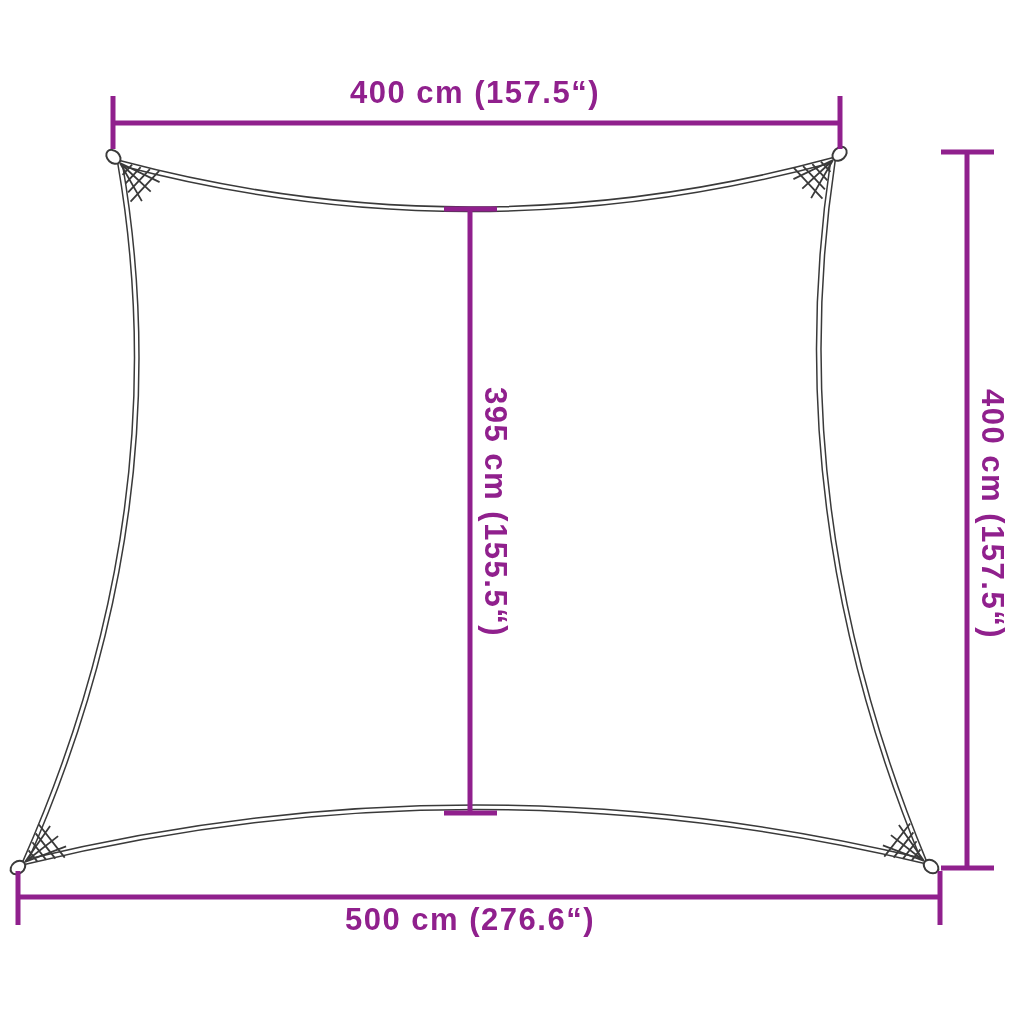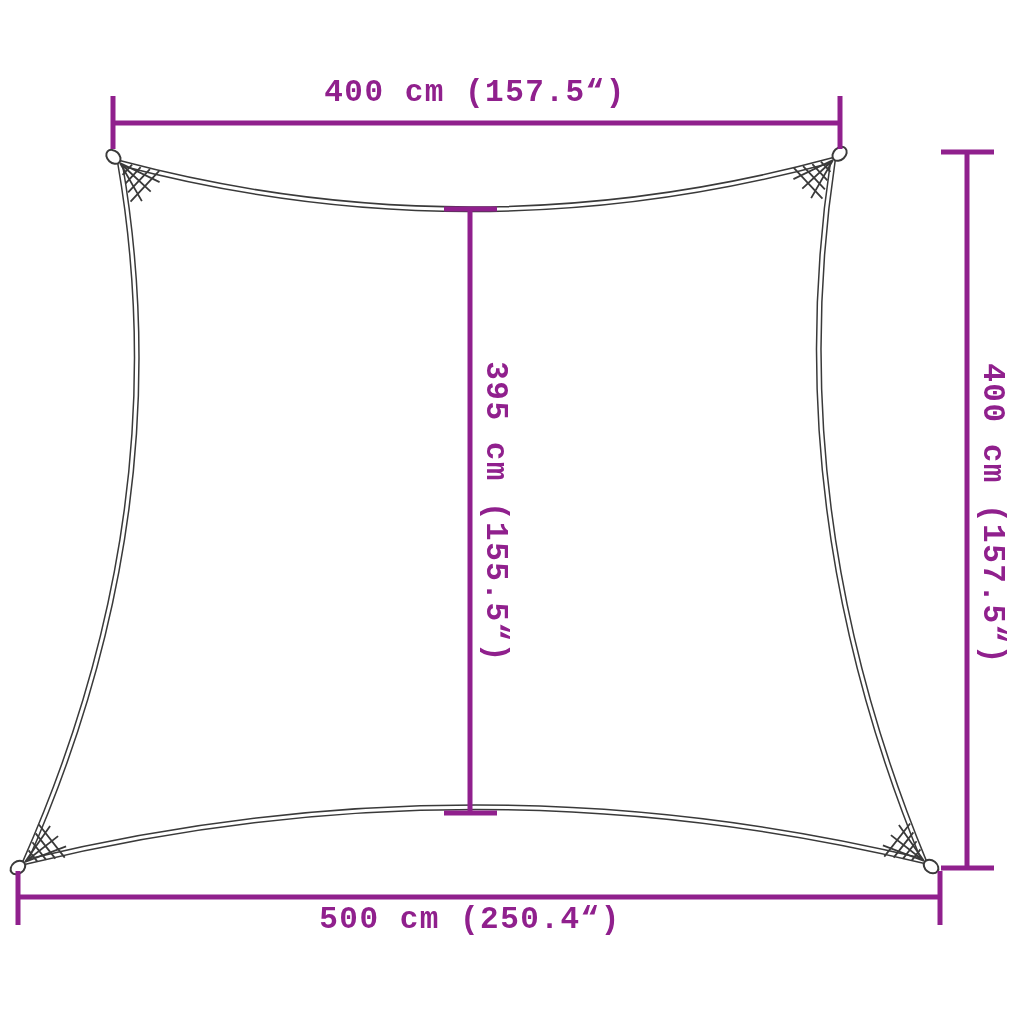--- a/index.html
+++ b/index.html
@@ -6,21 +6,21 @@
     --accent:#90208D;
     --outline:#3A3A3A;
     --background:#FFFFFF;
   }
   html,body{margin:0;padding:0;background:#fff;}
   .canvas{
     position:relative;
     width:1024px;height:1024px;
     background:var(--background);
     overflow:hidden;
-    font-family:Liberation Mono, monospace;
+    font-family:Liberation Sans, sans-serif;
   }
   svg.diagram{position:absolute;left:0;top:0;}
   .sail-outer{fill:#ffffff;stroke:var(--outline);stroke-width:6;stroke-linejoin:miter;}
   .sail-inner{fill:none;stroke:#ffffff;stroke-width:3;stroke-linejoin:miter;}
   .cd{fill:none;stroke:var(--outline);stroke-width:1.8;}
   .cd-loop{fill:#ffffff;stroke:var(--outline);stroke-width:2;}
   .dim line{stroke:var(--accent);stroke-width:5;}
   .dim-label{
     position:absolute;
     color:var(--accent);
@@ -86,15 +86,15 @@
       <line x1="940" y1="871" x2="940" y2="925"></line>
     </g>
   </svg>
 
   <div class="dim-label horizontal" style="left:475px; top:76px;">400 cm (157.5“)</div>
 
   <div class="dim-label vertical" style="left:975px; top:514px;">400 cm (157.5“)</div>
 
   <div class="dim-label vertical" style="left:478px; top:512px;">395 cm (155.5“)</div>
 
-  <div class="dim-label horizontal" style="left:470px; top:903px;">500 cm (250.4“)</div>
+  <div class="dim-label horizontal" style="left:470px; top:903px;">500 cm (276.6“)</div>
 
 </div>
 
 </body></html>

